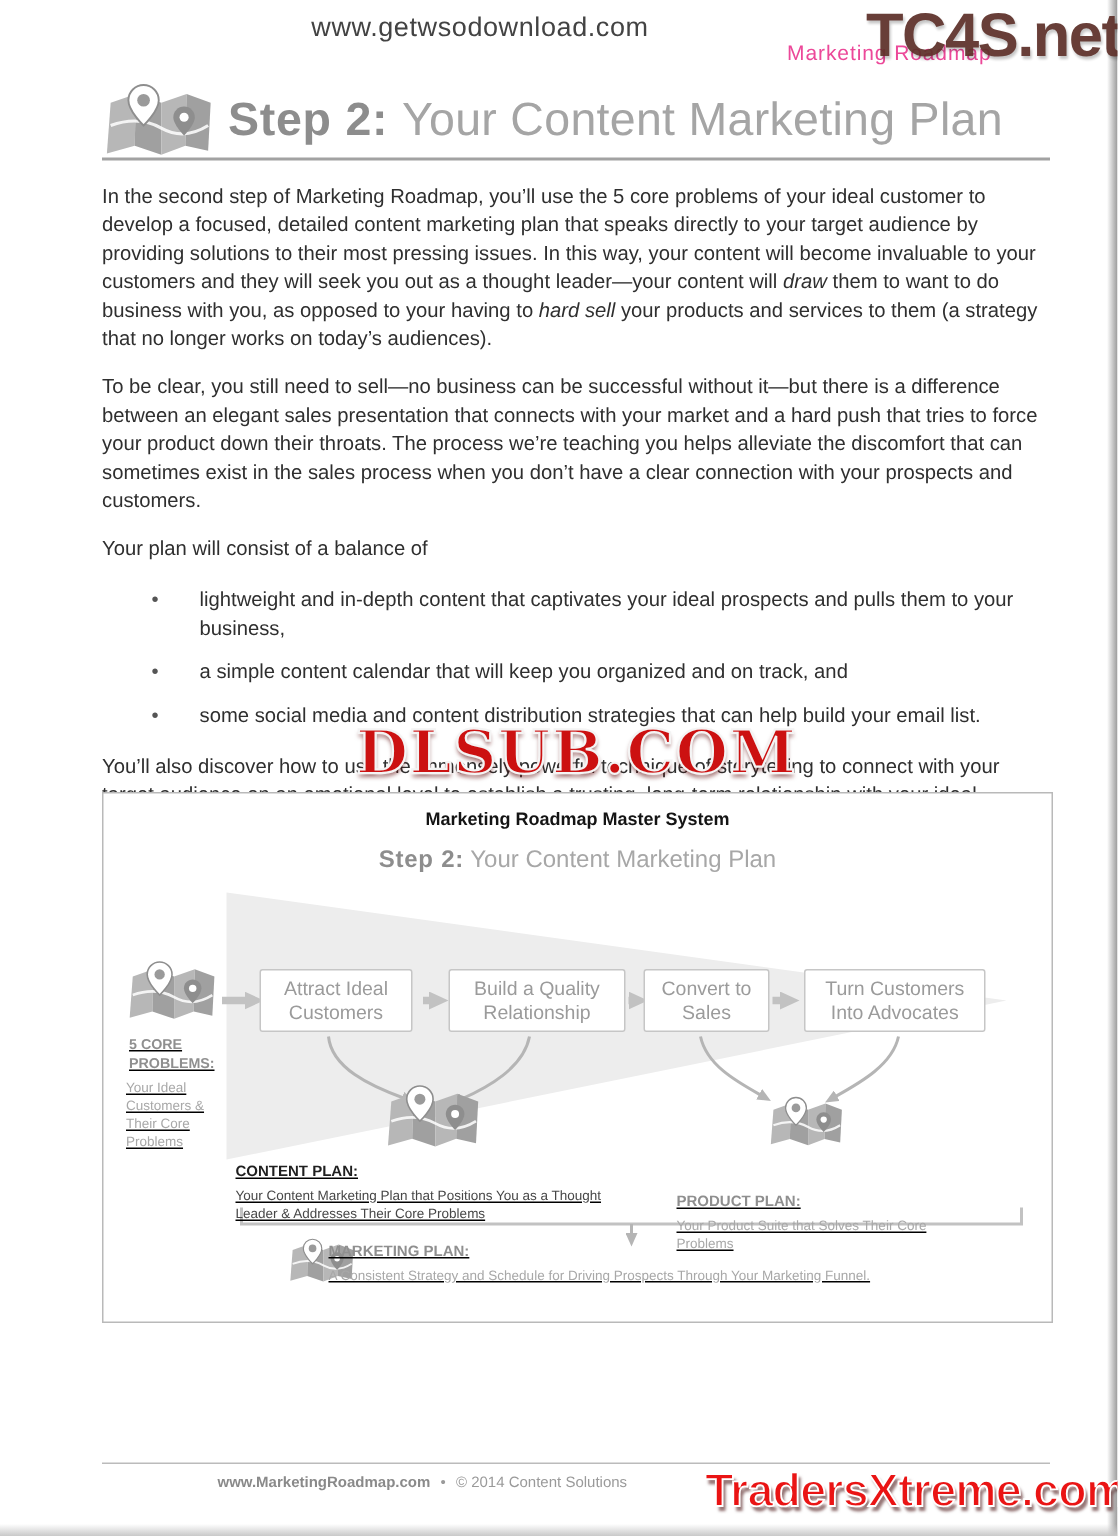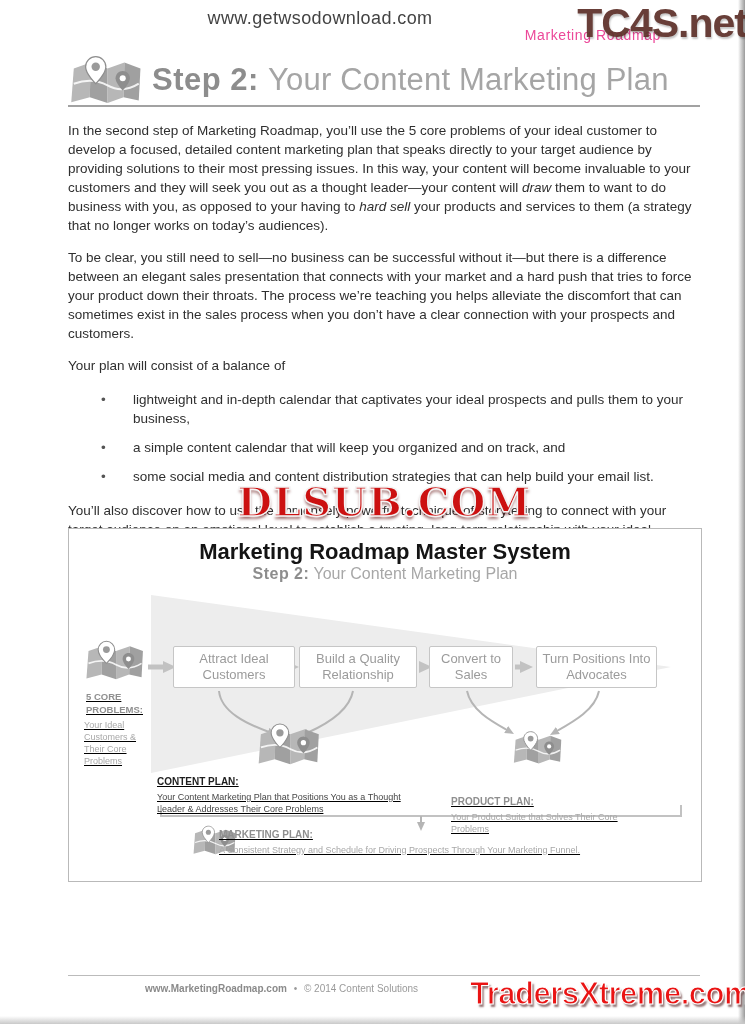--- a/index.html
+++ b/index.html
@@ -43,30 +43,30 @@
   .content p{margin:0 0 13px 0;}
   .content p.tight{margin-bottom:9px;}
   .content ul{margin:15px 0 15px 33px;padding:0;}
   .content li{list-style:none;position:relative;padding-left:32px;margin-bottom:10px;}
   .content li::before{content:"•";position:absolute;left:0;top:0;color:#555;}
 
   
   .diagram{position:absolute;left:68px;top:528px;width:632px;height:352px;
     border:1px solid #b9b9b9;background:#fff;}
   .dg-title{position:absolute;top:10px;left:0;width:100%;text-align:center;
-    font-size:22px;font-weight:bold;color:#141414;}
+    font-size:12px;font-weight:bold;color:#141414;}
   .dg-sub{position:absolute;top:36px;left:0;width:100%;text-align:center;
     font-size:16px;white-space:nowrap;}
   .dg-sub .step{font-weight:bold;color:#8d8d8d;letter-spacing:.5px;}
   .dg-sub .title-light{color:#a7a7a7;}
   .dg-overlay{position:absolute;left:0;top:0;width:632px;height:352px;}
   .dg-box{position:absolute;top:117px;height:42px;background:#fff;border:1px solid #c6c6c6;
     border-radius:2px;color:#9b9b9b;font-size:13px;line-height:1.25;display:flex;
     align-items:center;justify-content:center;text-align:center;padding:2px 4px;box-sizing:border-box;}
-  .b1{left:104px;width:122px;text-align:center;}
+  .b1{left:104px;width:102px;text-align:center;}
   .b2{left:230px;width:118px;}
   .b3{left:360px;width:84px;}
   .b4{left:467px;width:121px;}
   .dg-ic{position:absolute;}
   .ic-left{left:14px;top:110px;width:62px;height:46px;}
   .ic-content{left:186px;top:192px;width:66px;height:50px;}
   .ic-product{left:442px;top:200px;width:52px;height:40px;}
   .ic-marketing{left:122px;top:295px;width:46px;height:35px;}
   .dg-label{position:absolute;text-align:left;text-decoration:underline;}
   .dg-label .h{font-weight:bold;font-size:10px;line-height:1.35;color:#8f8f8f;}
@@ -118,21 +118,21 @@
     <span class="step">Step 2:</span>
     <span class="title-light">Your Content Marketing Plan</span>
   </h1>
   <div class="rule"></div>
 
   <div class="content">
     <p><span>In the second step of Marketing Roadmap, you’ll use the 5 core problems of your ideal customer to develop a focused, detailed content marketing plan that speaks directly to your target audience by providing solutions to their most pressing issues. In this way, your content will become invaluable to your customers and they will seek you out as a thought leader—your content will </span><i>draw</i><span> them to want to do business with you, as opposed to your having to </span><i>hard sell</i><span> your products and services to them (a strategy that no longer works on today’s audiences).</span></p>
     <p>To be clear, you still need to sell—no business can be successful without it—but there is a difference between an elegant sales presentation that connects with your market and a hard push that tries to force your product down their throats. The process we’re teaching you helps alleviate the discomfort that can sometimes exist in the sales process when you don’t have a clear connection with your prospects and customers.</p>
     <p class="tight">Your plan will consist of a balance of</p>
     <ul>
-      <li>lightweight and in-depth calendar that captivates your ideal prospects and pulls them to your business,</li>
+      <li>lightweight and in-depth content that captivates your ideal prospects and pulls them to your business,</li>
       <li>a simple content calendar that will keep you organized and on track, and</li>
       <li>some social media and content distribution strategies that can help build your email list.</li>
     </ul>
     <p>You’ll also discover how to use the immensely powerful technique of storytelling to connect with your target audience on an emotional level to establish a trusting, long-term relationship with your ideal customers.</p>
   </div>
 
   <div class="wm-center">DLSUB.COM</div>
 
   <div class="diagram">
     <div class="dg-title">Marketing Roadmap Master System</div>
@@ -180,21 +180,21 @@
     </span>
     <span class="dg-ic ic-marketing">
       <svg viewBox="0 0 90 64">
           <use href="#map-sym"></use>
         </svg>
     </span>
 
     <div class="dg-box b1">Attract Ideal Customers</div>
     <div class="dg-box b2">Build a Quality Relationship</div>
     <div class="dg-box b3">Convert to Sales</div>
-    <div class="dg-box b4">Turn Positions Into Advocates</div>
+    <div class="dg-box b4">Turn Customers Into Advocates</div>
 
     <div class="dg-label lb-5core">
       <div class="h">5 CORE PROBLEMS:</div>
       <div class="t">Your Ideal Customers &amp; Their Core Problems</div>
     </div>
     <div class="dg-label lb-content">
       <div class="h">CONTENT PLAN:</div>
       <div class="t">Your Content Marketing Plan that Positions You as a Thought Leader &amp; Addresses Their Core Problems</div>
     </div>
     <div class="dg-label lb-product">

